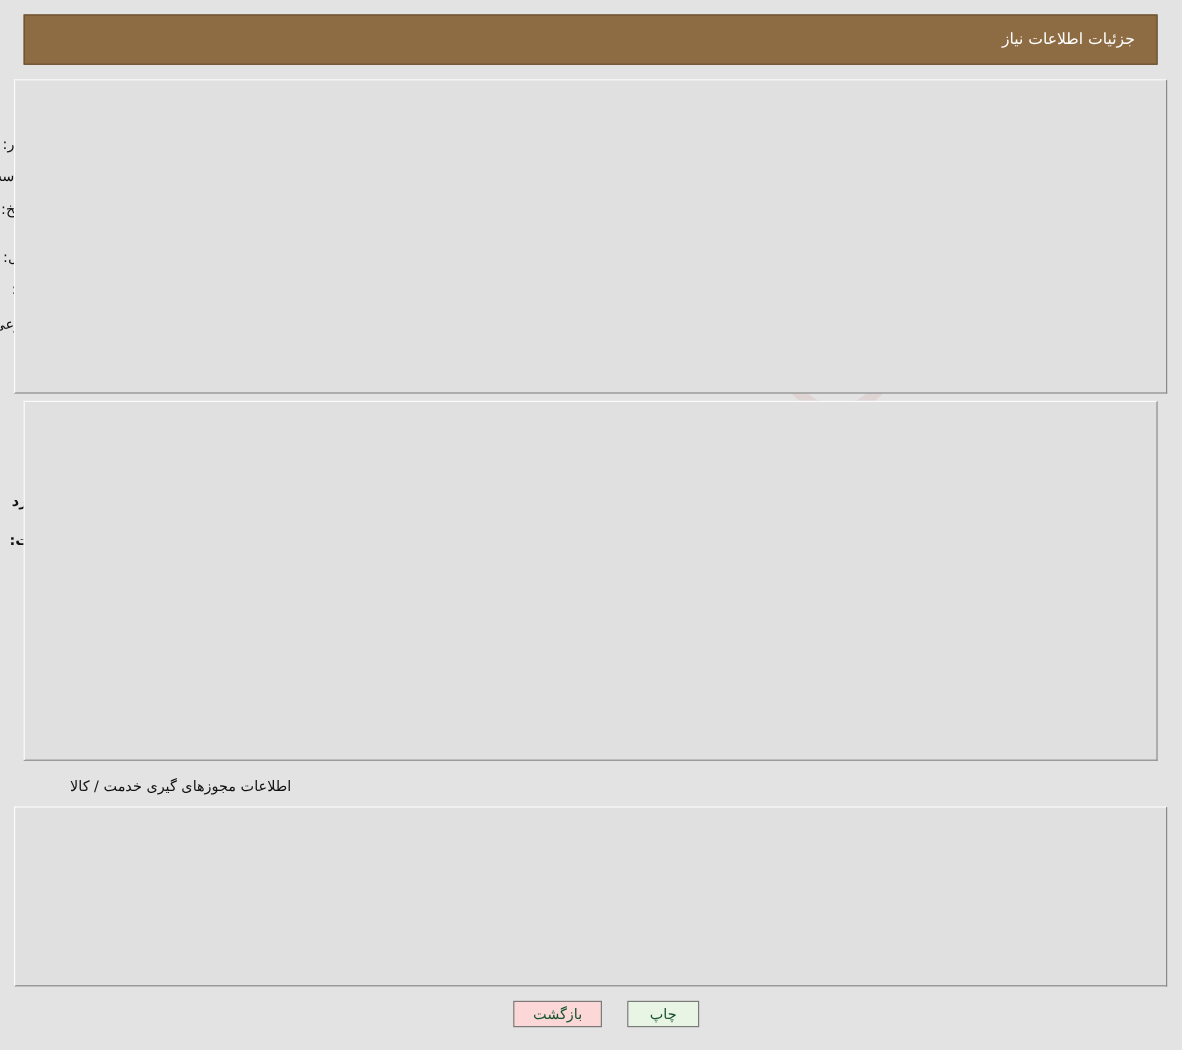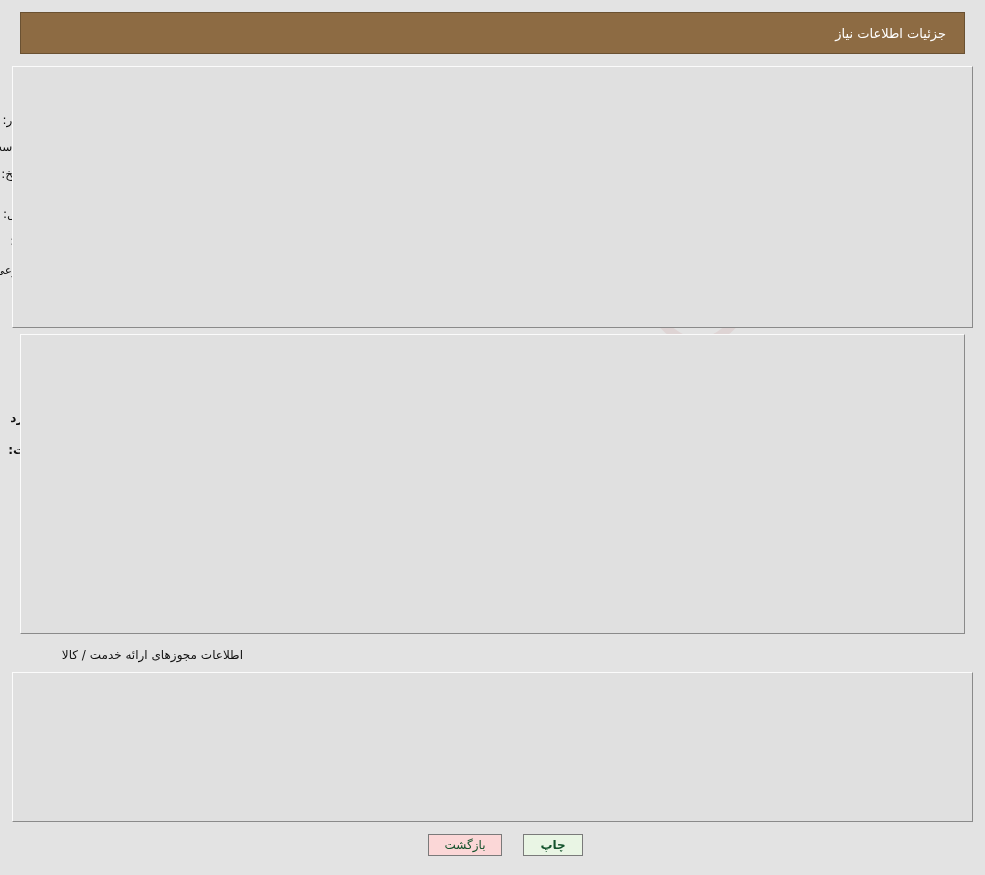--- a/index.html
+++ b/index.html
@@ -153,21 +153,21 @@
     position: absolute; font-size: 12px; color: #111;
   }
 
   
   .bbtn {
     position: absolute; height: 22px; border: 1px solid #7a7a7a;
     font-size: 12px; color: #14532d; cursor: pointer;
     display: flex; align-items: center; justify-content: center;
     font-family: "DejaVu Sans", "Liberation Sans", sans-serif;
   }
-  .bbtn.print { left: 523px; top: 834px; width: 60px; background: #e9f5e4; font-weight: bold; }
+  .bbtn.print { left: 523px; top: 834px; width: 60px; background: #e9f5e4; }
   .bbtn.back  { left: 428px; top: 834px; width: 74px; background: #fbd7d7; }
 </style>
 </head>
 <body>
 
 <div class="page">
 
   <div class="watermark">
     <div class="wm-inner">
       <svg class="wm-shield" viewBox="0 0 120 140">
@@ -263,21 +263,21 @@
       </tr>
     </tbody>
   </table>
 
   <div class="section-h" style="right:903px; top:588px;">توضیحات خریدار:</div>
   <div class="area" style="left:72px; top:546px; width:747px; height:80px;">
     <span>برقرسانی و تجهیز و احداث و ساخت سکوی کانکس ایستگاه پمپاژ پروژه گاز روستای تخته شهرستان خنج</span>
     <span class="grip"></span>
   </div>
 
-  <div class="section-h2" style="right:742px; top:648px;">اطلاعات مجوزهای ارائه خدمت / کالا</div>
+  <div class="section-h2" style="right:742px; top:648px;">اطلاعات مجوزهای گیری خدمت / کالا</div>
   <div class="panel panel-lic"></div>
   <div class="panel-lic-inner"></div>
 
   <table class="tbl-lic">
     <thead>
       <tr>
         <th style="width:155px;">الزامی بودن ارائه مجوز</th>
         <th style="width:521px;">اعلام وضعیت مجوز توسط تامین کننده</th>
         <th style="width:230px;">جزئیات</th>
       </tr>

